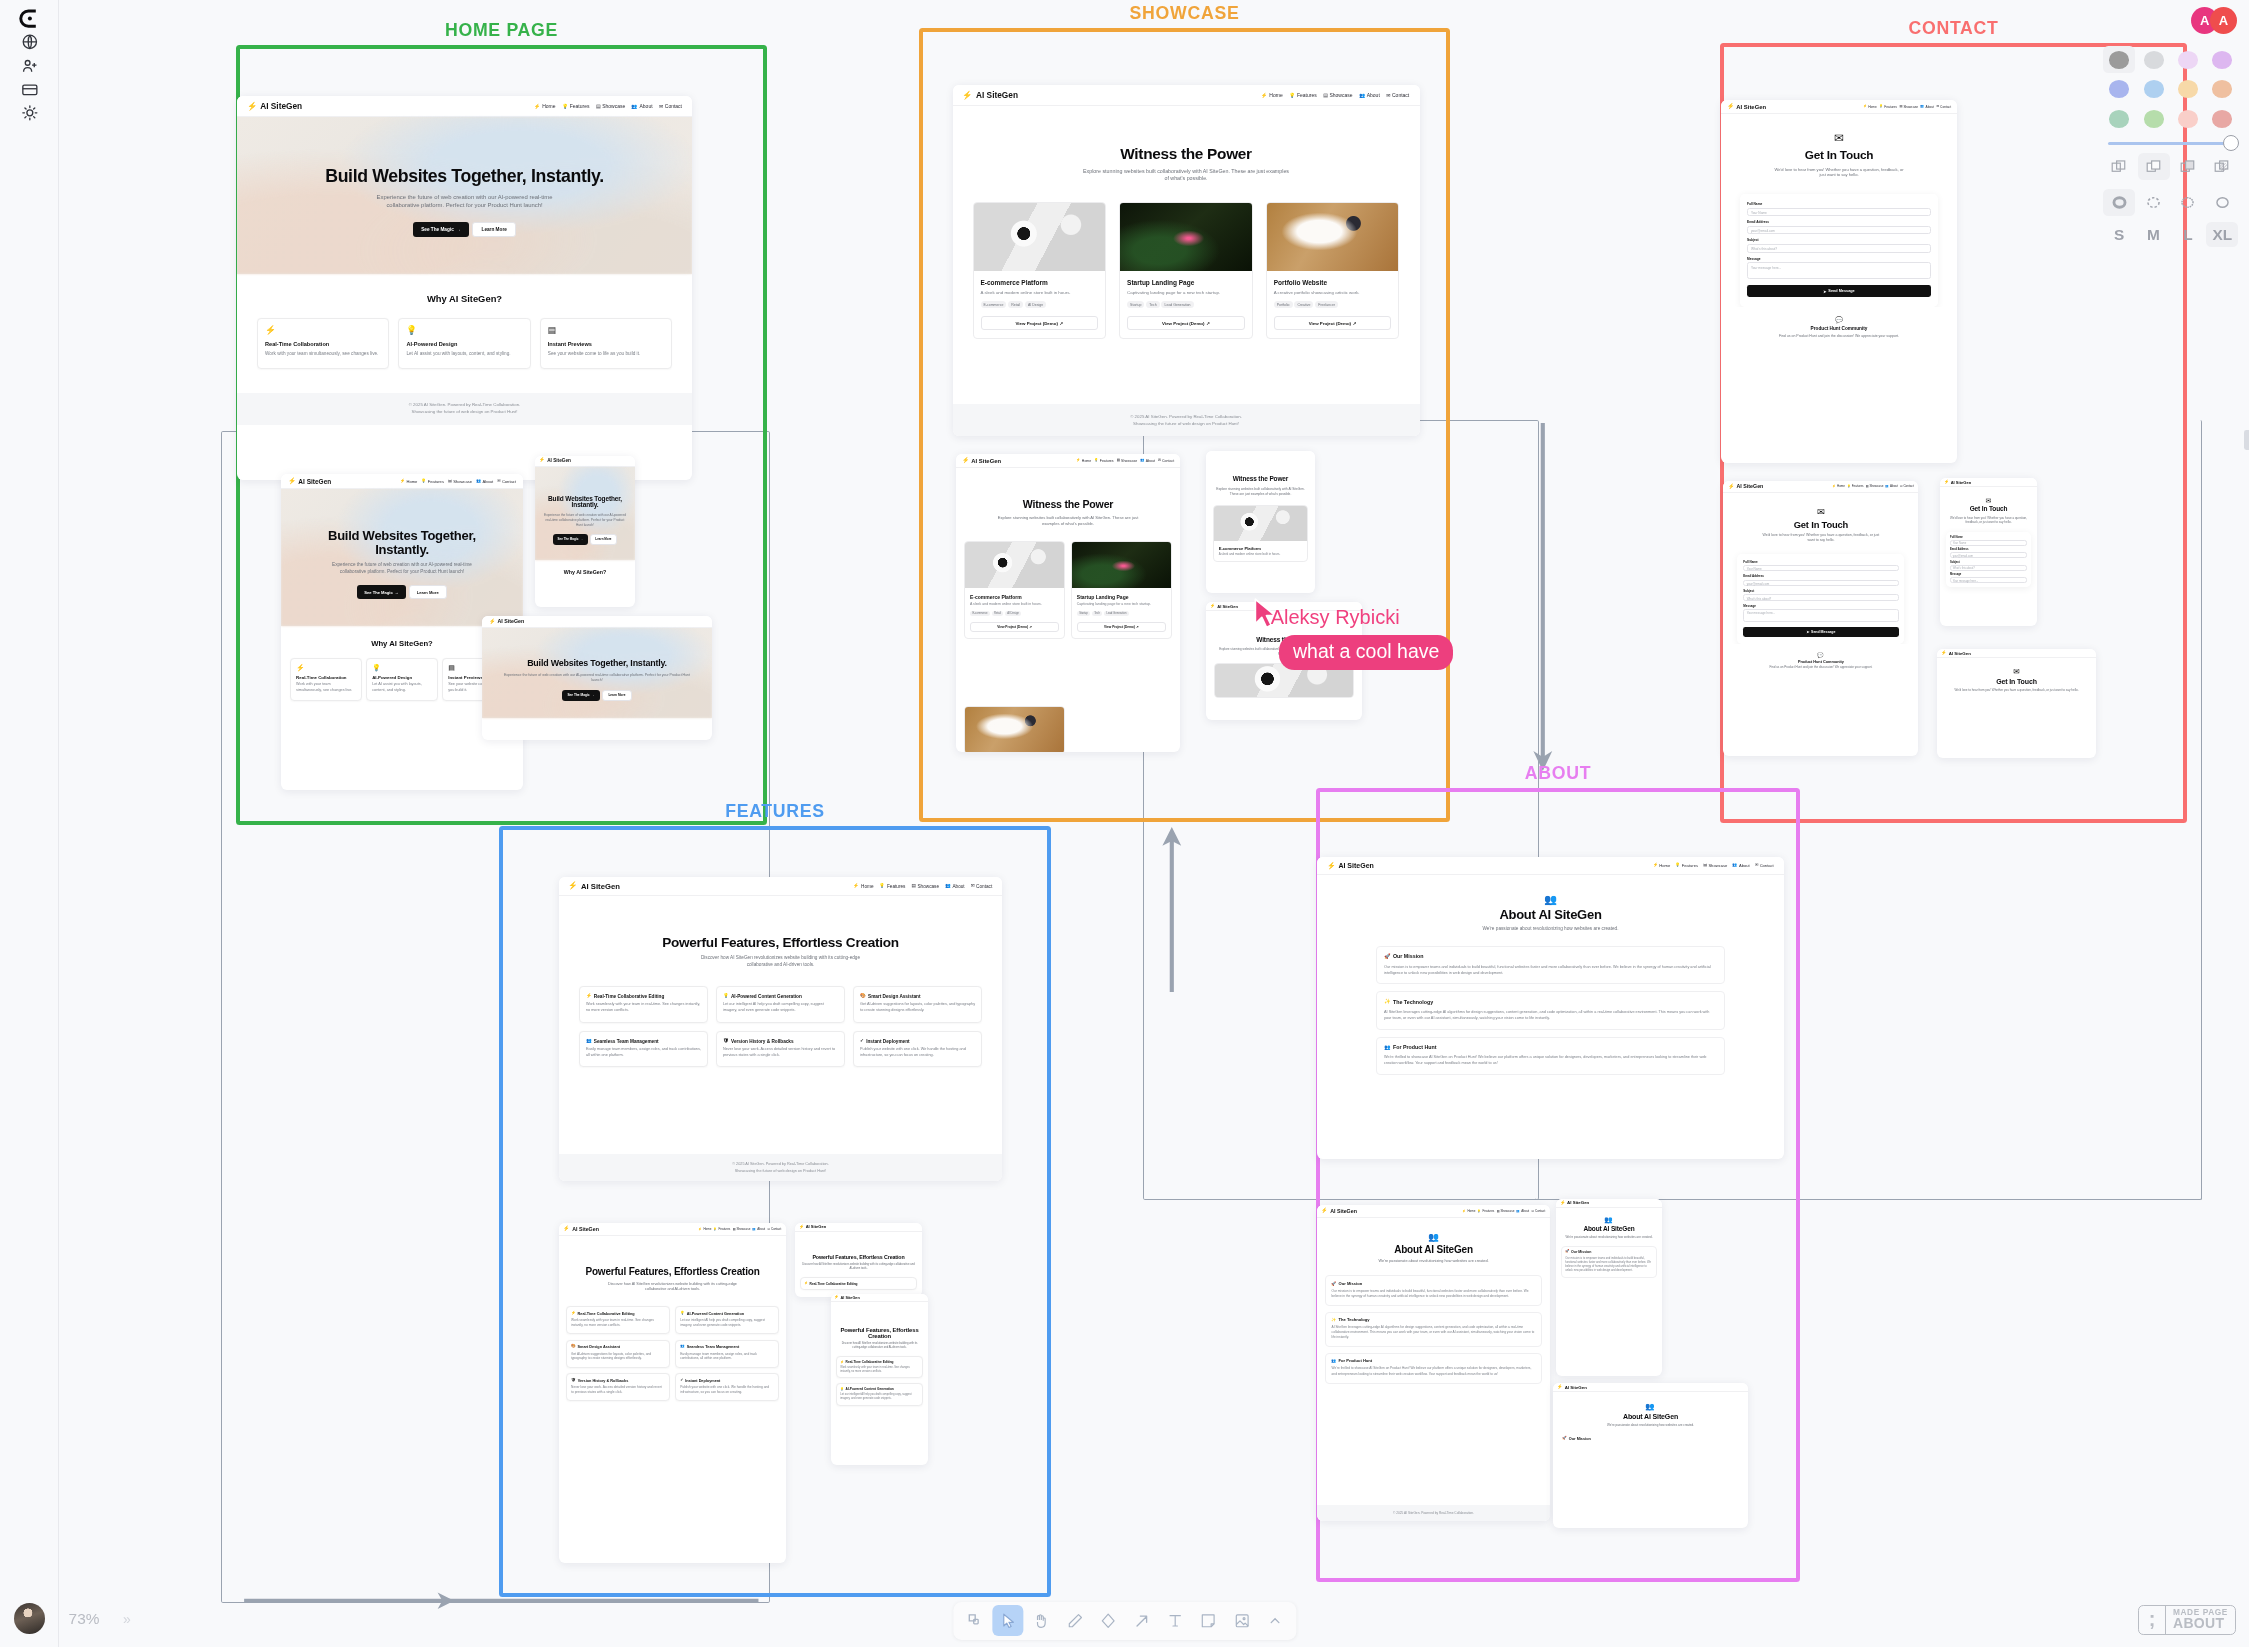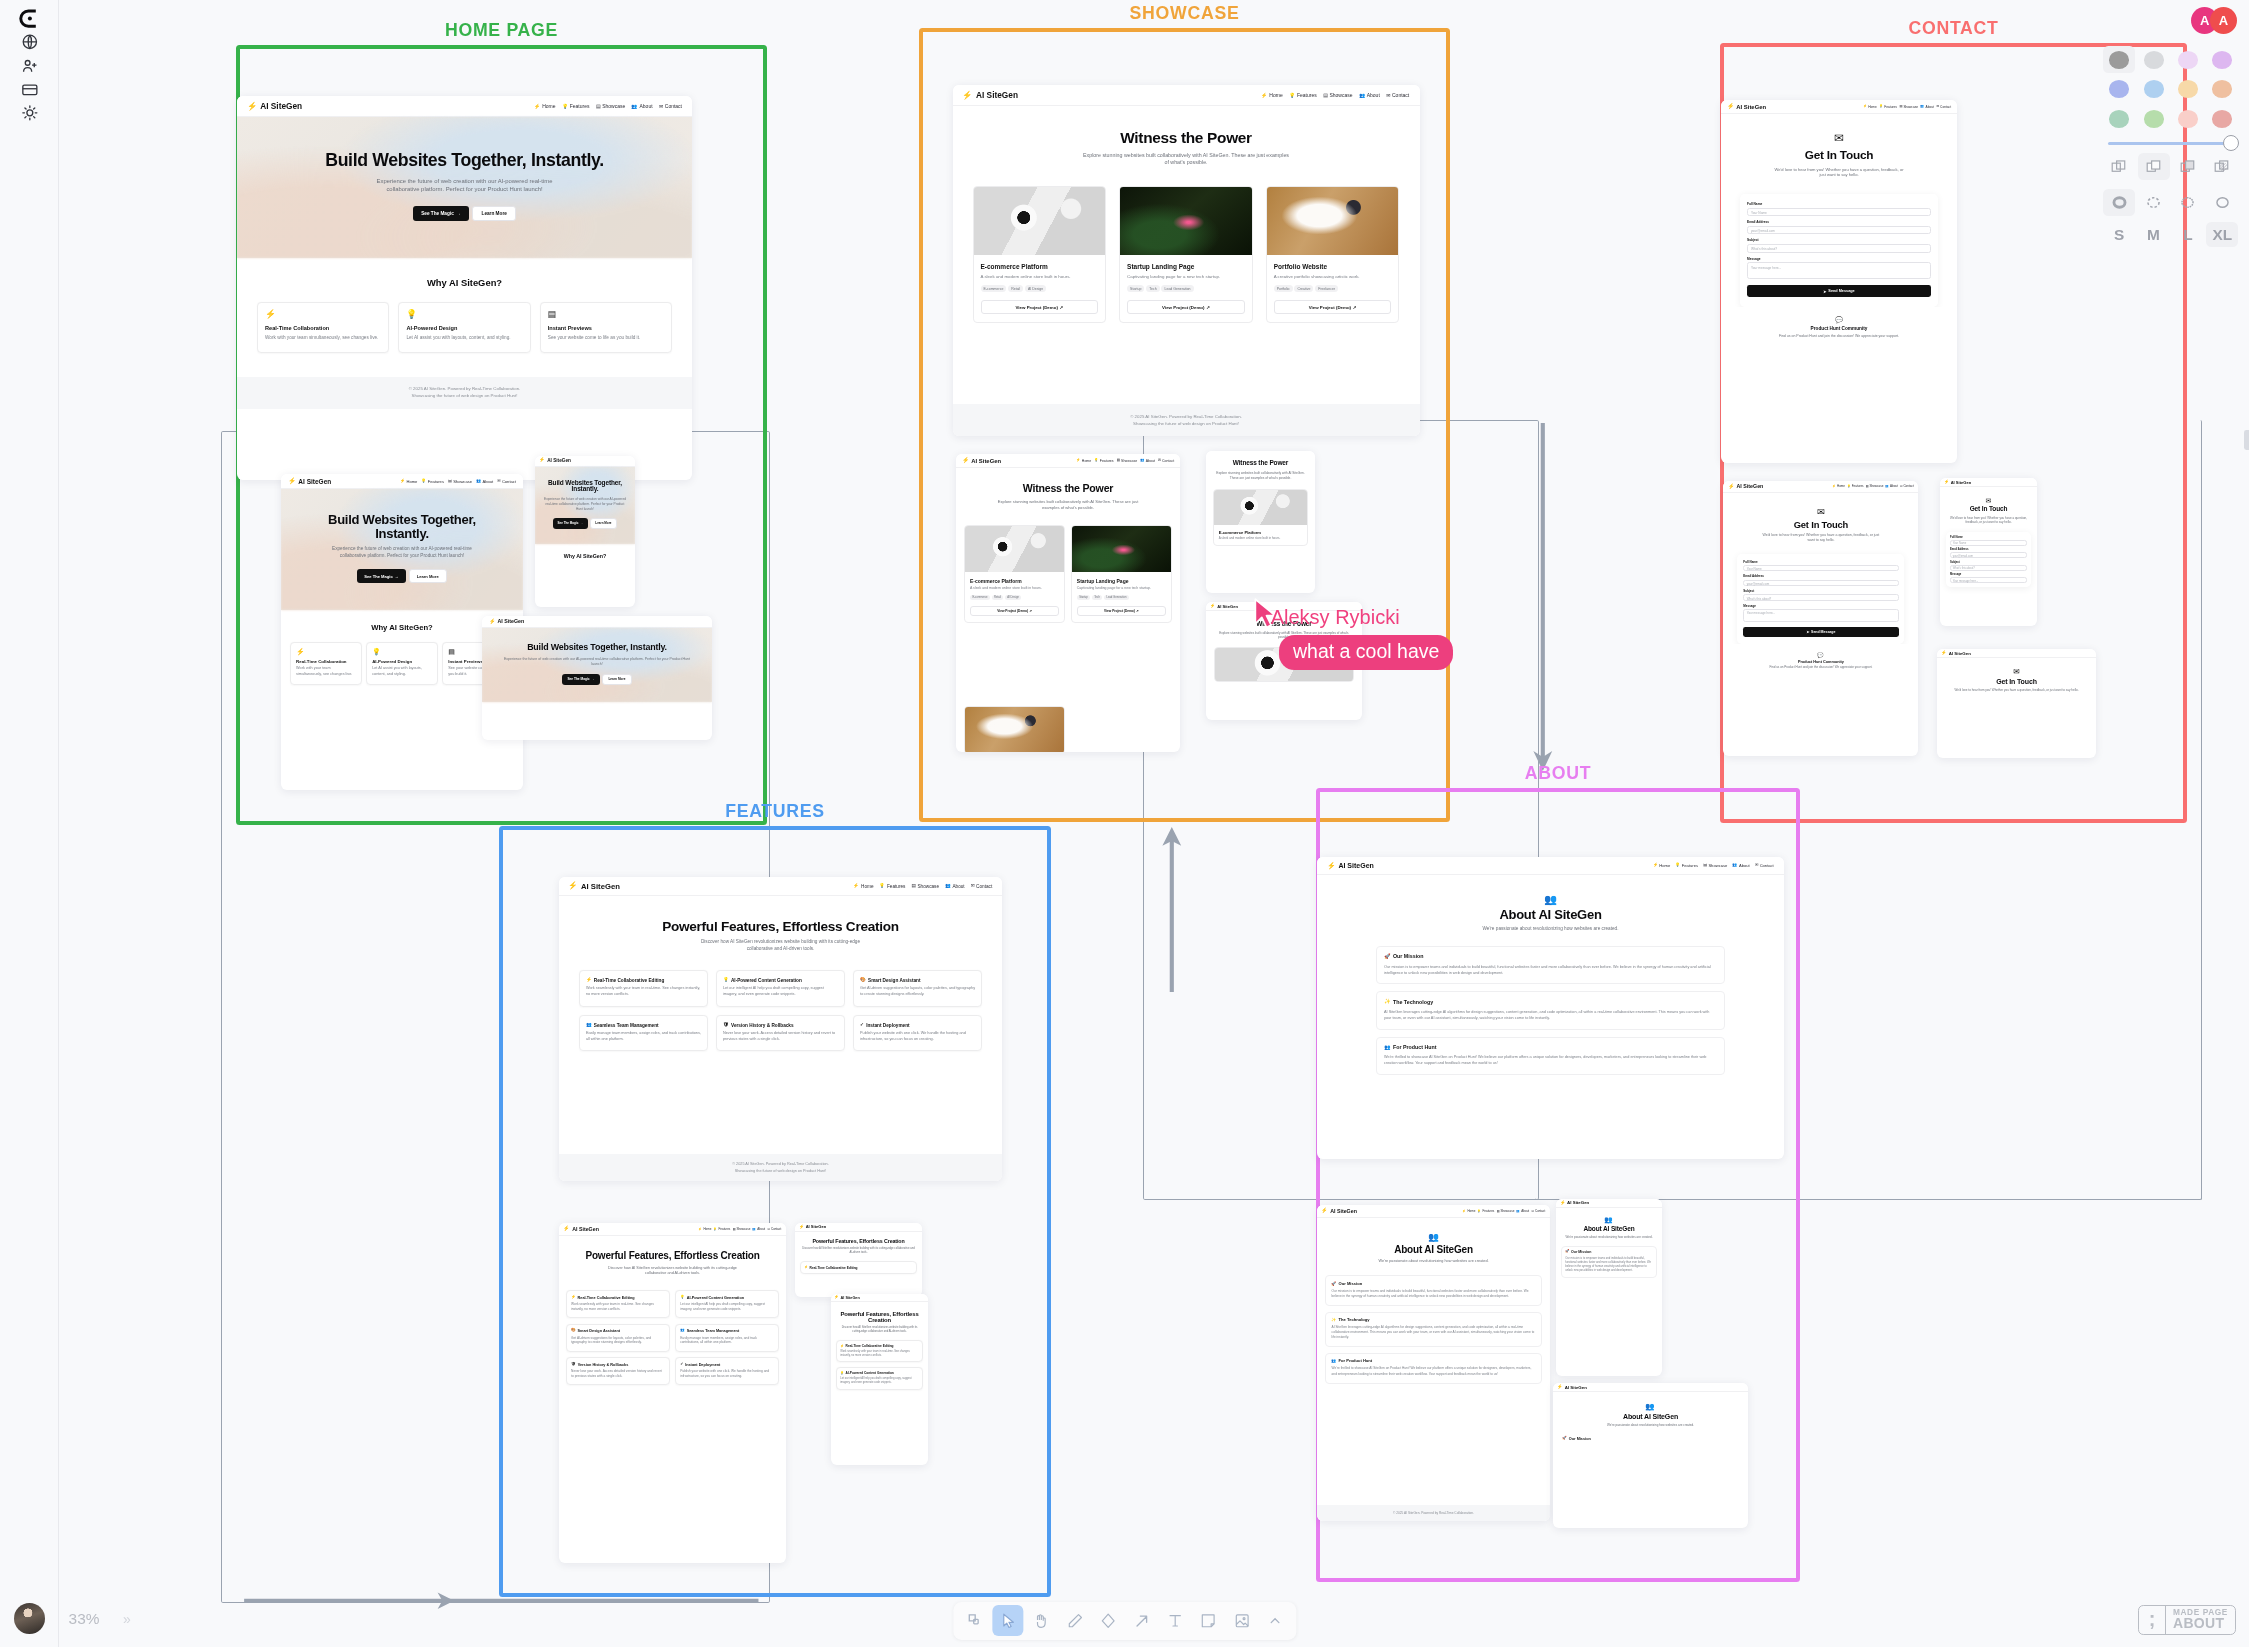--- a/index.html
+++ b/index.html
@@ -41,21 +41,21 @@
   }
   .hero:before{
     content:""; position:absolute; inset:0;
     background:
       radial-gradient(ellipse at 62% 30%, rgba(210,226,240,.85) 0 22%, transparent 45%),
       radial-gradient(ellipse at 20% 78%, rgba(236,214,200,.8) 0 26%, transparent 52%),
       radial-gradient(ellipse at 80% 85%, rgba(226,216,206,.7) 0 20%, transparent 48%);
     filter:blur(1.2px);
   }
   .hero > * { position:relative; }
-  .h1 { font-weight:900; letter-spacing:-.02em; line-height:1.05; color:#0b0b0d; }
+  .h1 { font-weight:900; letter-spacing:-.02em; line-height:1.05; color:#0b0b0d;margin-top:16px; }
   .sub { color:#6c7078; line-height:1.45; }
   .btns { display:flex; justify-content:center; gap:.6em; }
   .btn-dark { background:#111; color:#fff; border-radius:3px; font-weight:700;
               display:flex; align-items:center; gap:.5em; }
   .btn-light { background:#fff; color:#111; border-radius:3px; font-weight:700;
                border:0.6px solid #e4e4e8; }
 
   .section { background:#fff; text-align:center; }
   .h2 { font-weight:800; color:#0b0b0d; }
   .cards { display:flex; gap:2.2%; }
@@ -1315,21 +1315,21 @@
     </div>
   <div class="tool">
     <svg width="15.4" height="15.4" viewBox="0 0 24 24" fill="none" stroke="#a9b4c4" stroke-width="2" stroke-linecap="round">
         <path d="M6 15l6-6 6 6"></path>
       </svg>
     </div>
 </div>
 
 <div id="zoombar">
   <div id="avatar-me"></div>
-  <div id="zoomtxt">33%</div>
+  <div id="zoomtxt">73%</div>
   <div id="zoomchev">»</div>
 </div>
 
 <div id="tldraw-badge">
   <div class="semi">;</div>
   <div class="txt">
     <div class="t1">MADE PAGE</div>
     <div class="t2">ABOUT</div>
   </div>
 </div>

